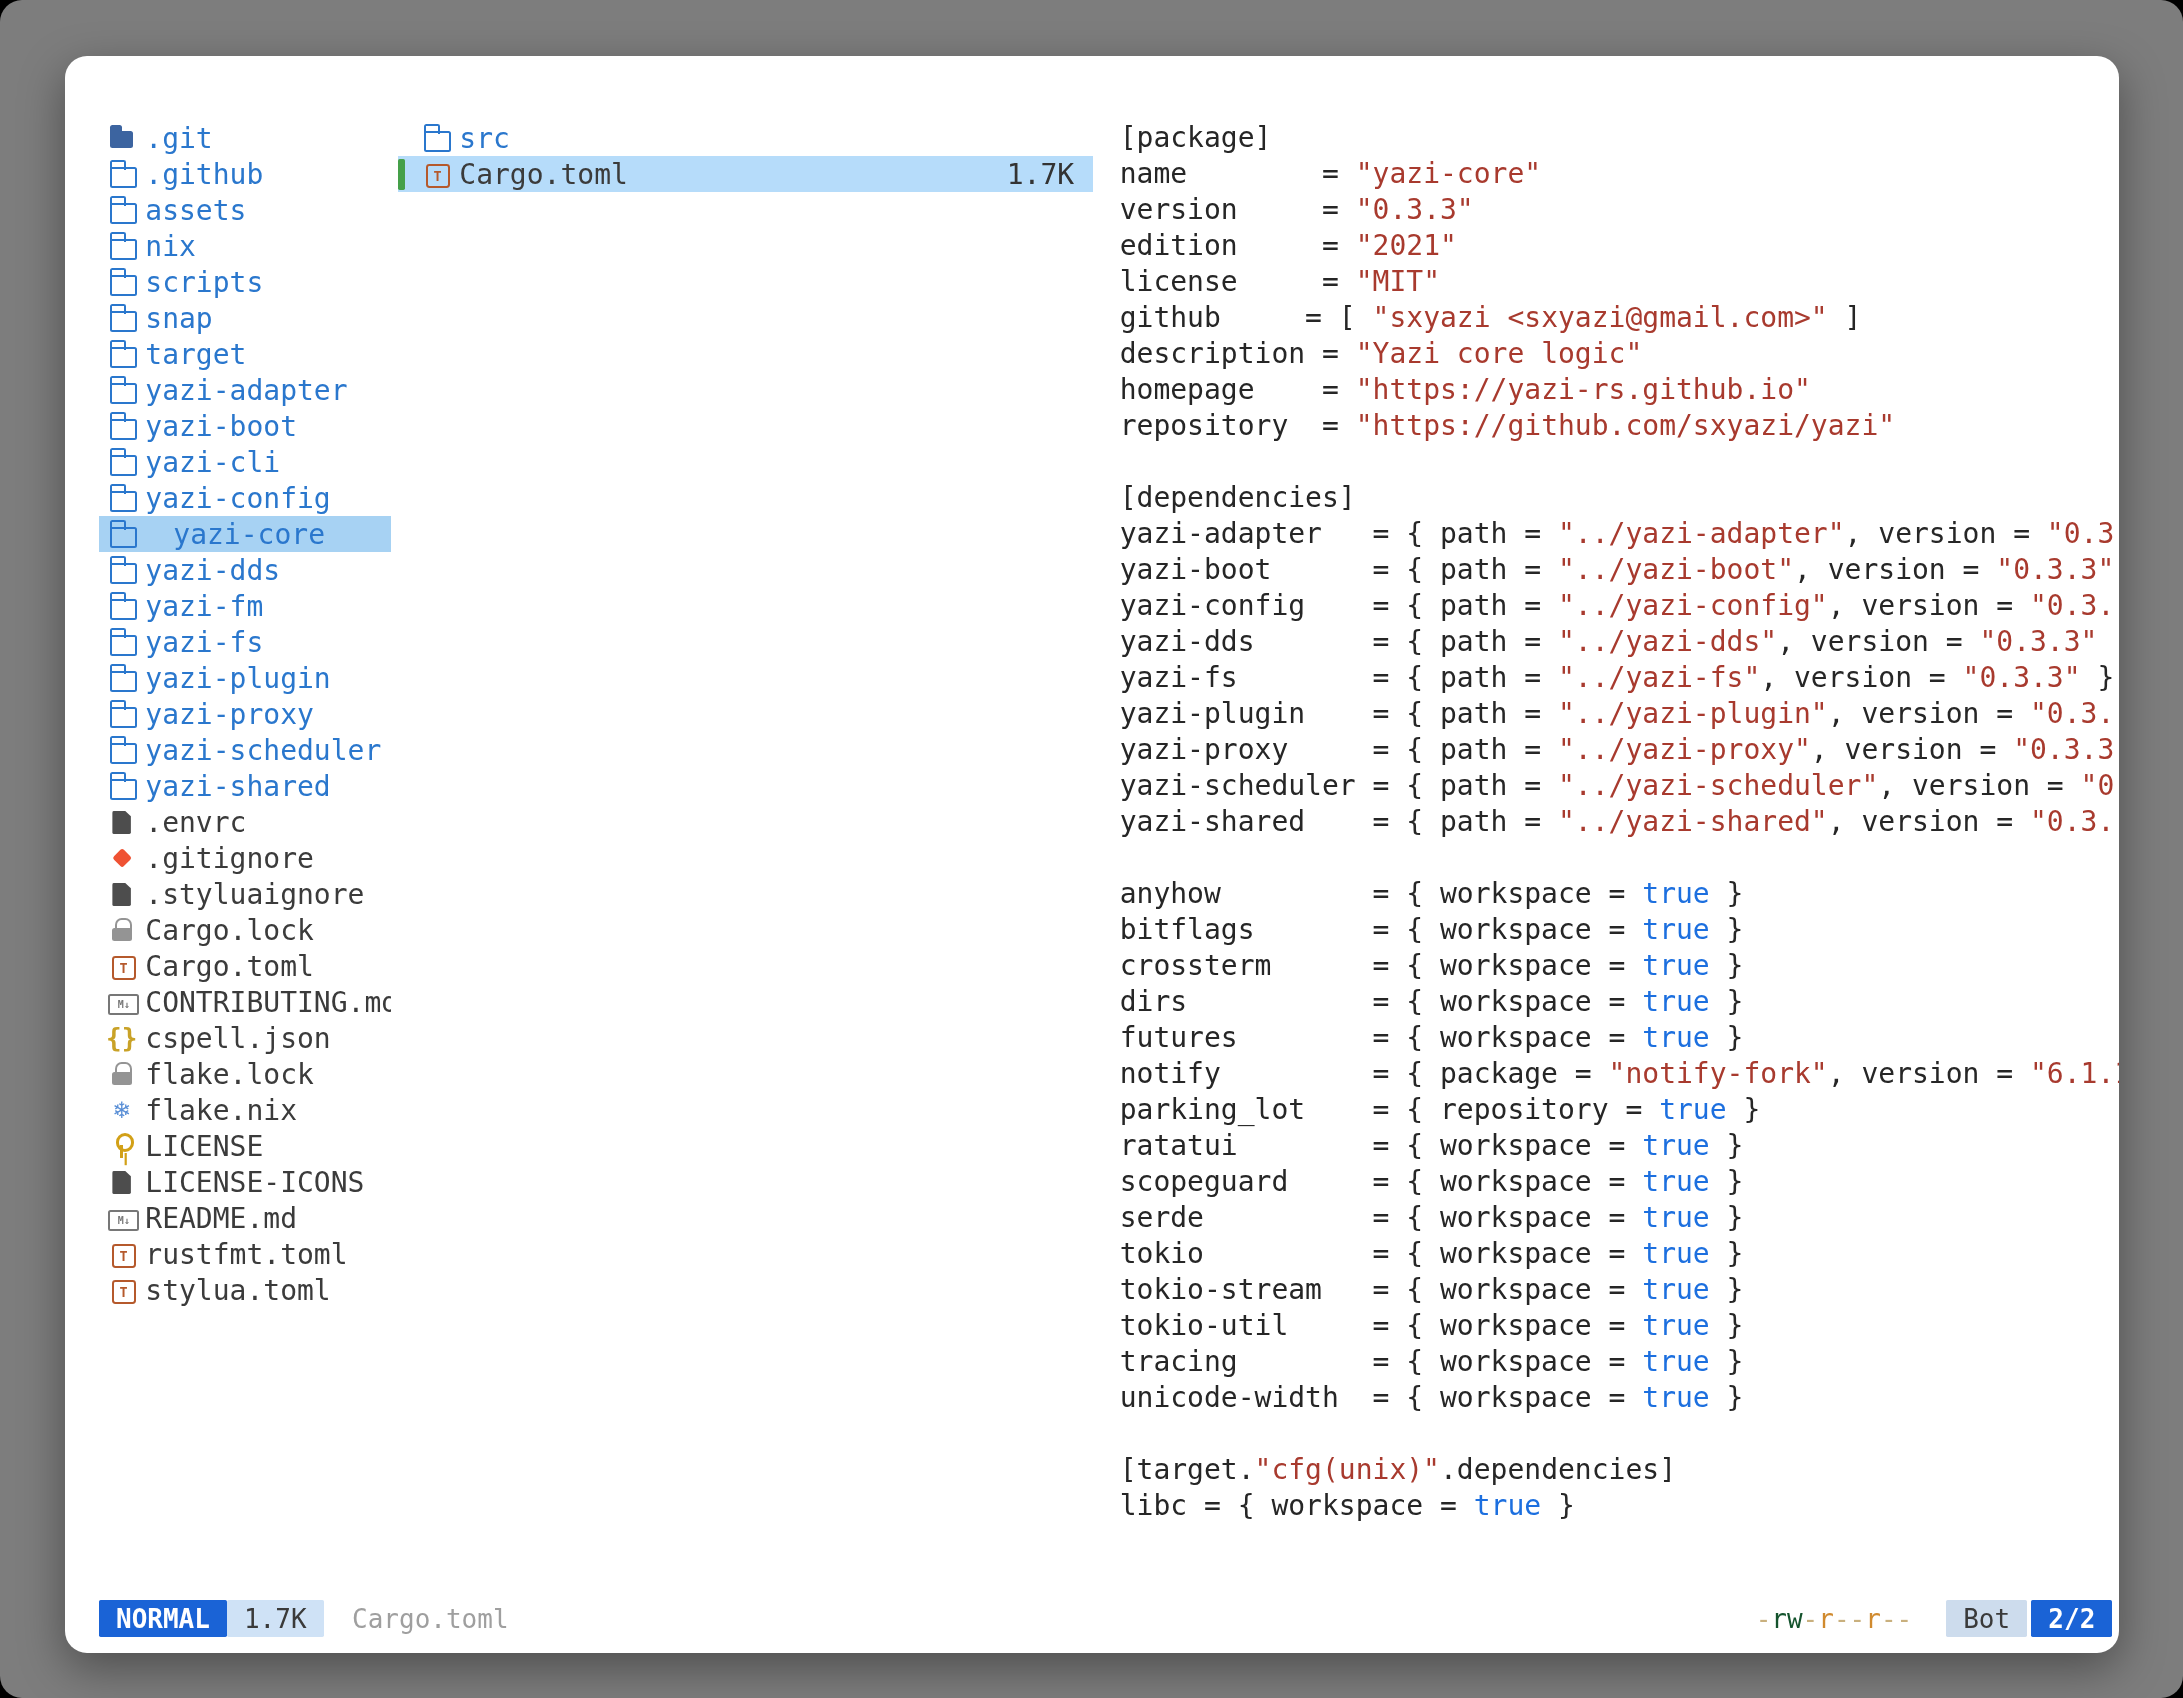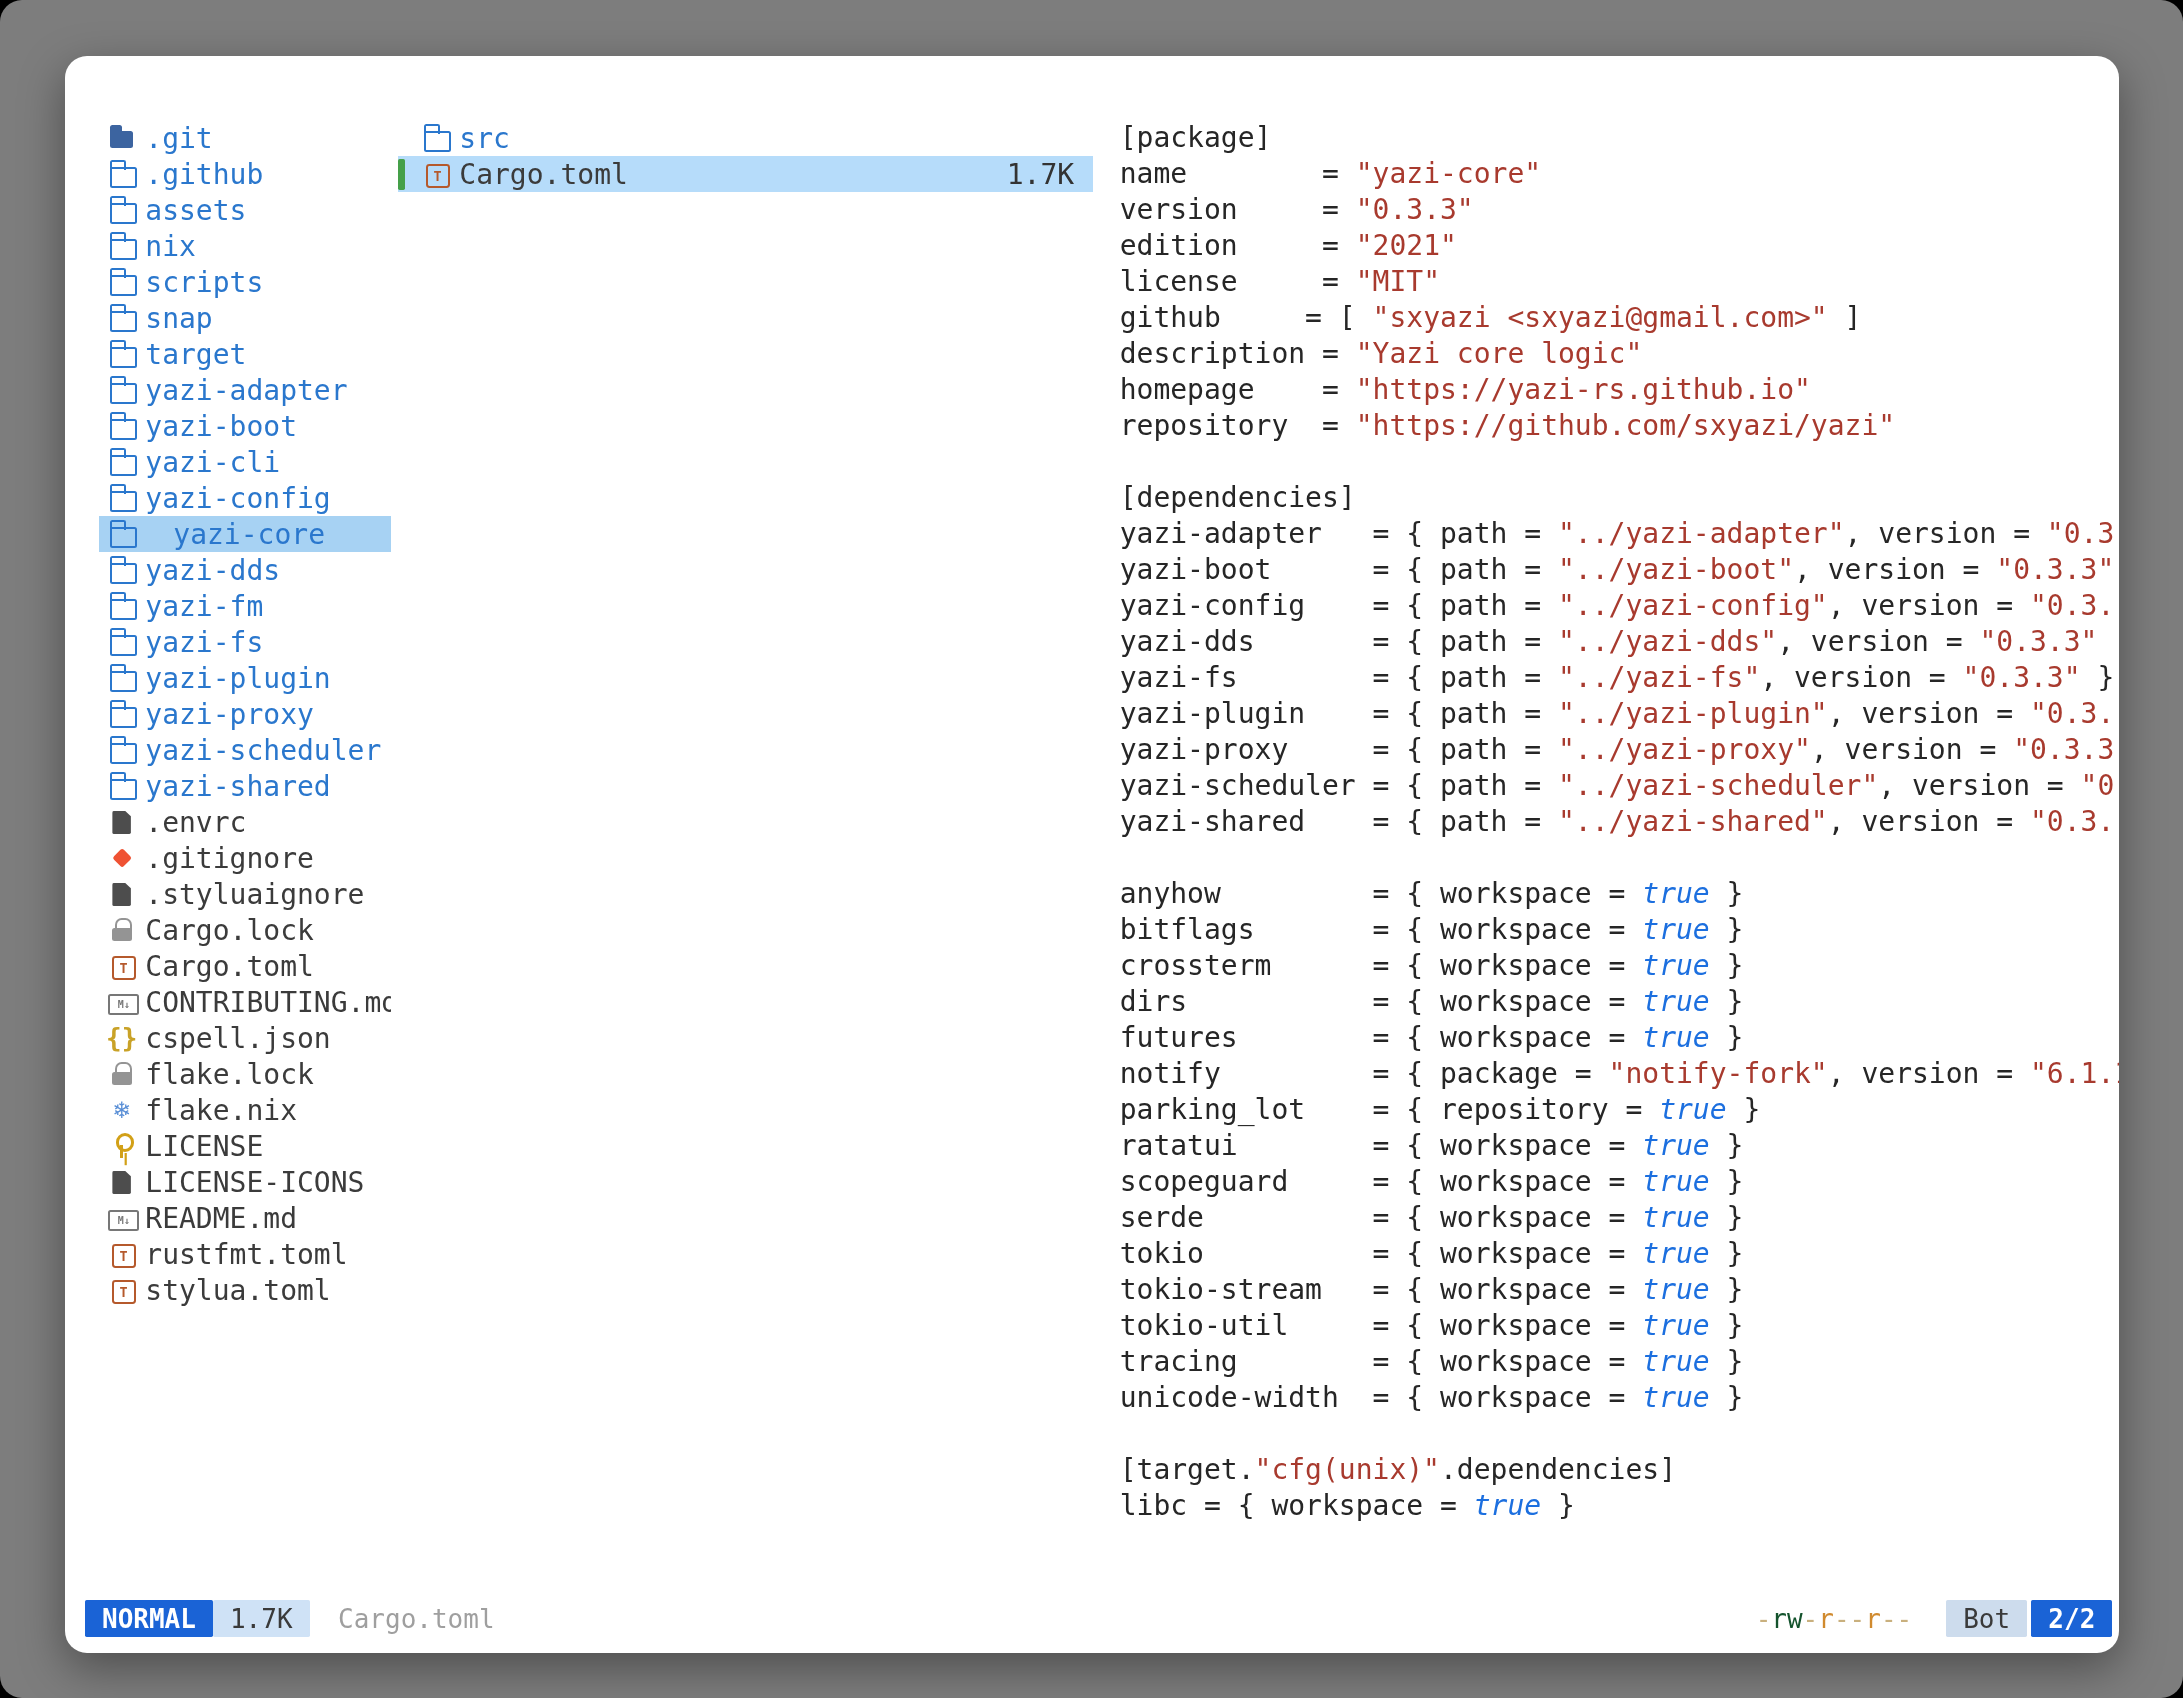--- a/index.html
+++ b/index.html
@@ -63,25 +63,25 @@
 
   .ic-key-icon { color: #d2a017; }
   .ic-key-icon::before { content: ""; position: absolute; left: 10px; top: 5px; width: 12.6px; height: 12.6px; border: 3.4px solid currentColor; border-radius: 50%; }
   .ic-key-icon::after  { content: ""; position: absolute; left: 14.3px; top: 17px; width: 3.4px; height: 13.4px; background: currentColor; box-shadow: 4.2px 7.6px 0 -0.4px currentColor; }
 
   
   .pline { height: 36px; min-height: 36px; line-height: 36px; white-space: pre; overflow: hidden; }
   .seg-p { color: #262626; }
   .seg-s { color: #a83a2e; }
   .seg-c { color: #27a342; }
-  .seg-b { color: #1c6fdf; font-style: italic; }
+  .seg-b { color: #1c6fdf; }
 
   
   .statusbar { height: 37px; min-height: 37px; display: flex; justify-content: space-between; align-items: stretch; padding: 0 6.7px 0 20px; font-size: 26px; }
-  .sb-left, .sb-right { display: flex; align-items: stretch; }
+  .sb-left, .sb-right { display: flex; align-items: stretch; margin-left: 14px; }
   .badge { display: flex; align-items: center; padding: 0 17px; border-radius: 1.7px; white-space: pre; }
   .badge-mode { background: #1a63d6; color: #ffffff; font-weight: 700; }
   .badge-size { background: #cfe2f6; color: #3a3a3a; }
   .sb-filename { display: flex; align-items: center; color: #9f9f9f; margin-left: 28.5px; white-space: pre; }
   .perms { display: flex; align-items: center; margin-right: 34px; white-space: pre; }
   .perm-pd { color: #c9b07e; }
   .perm-pr { color: #d08a2e; }
   .perm-pw { color: #14532d; }
   .badge-pos { background: #cddced; color: #3a3a3a; margin-right: 4.2px; }
   .badge-counter { background: #1a63d6; color: #ffffff; font-weight: 700; }

